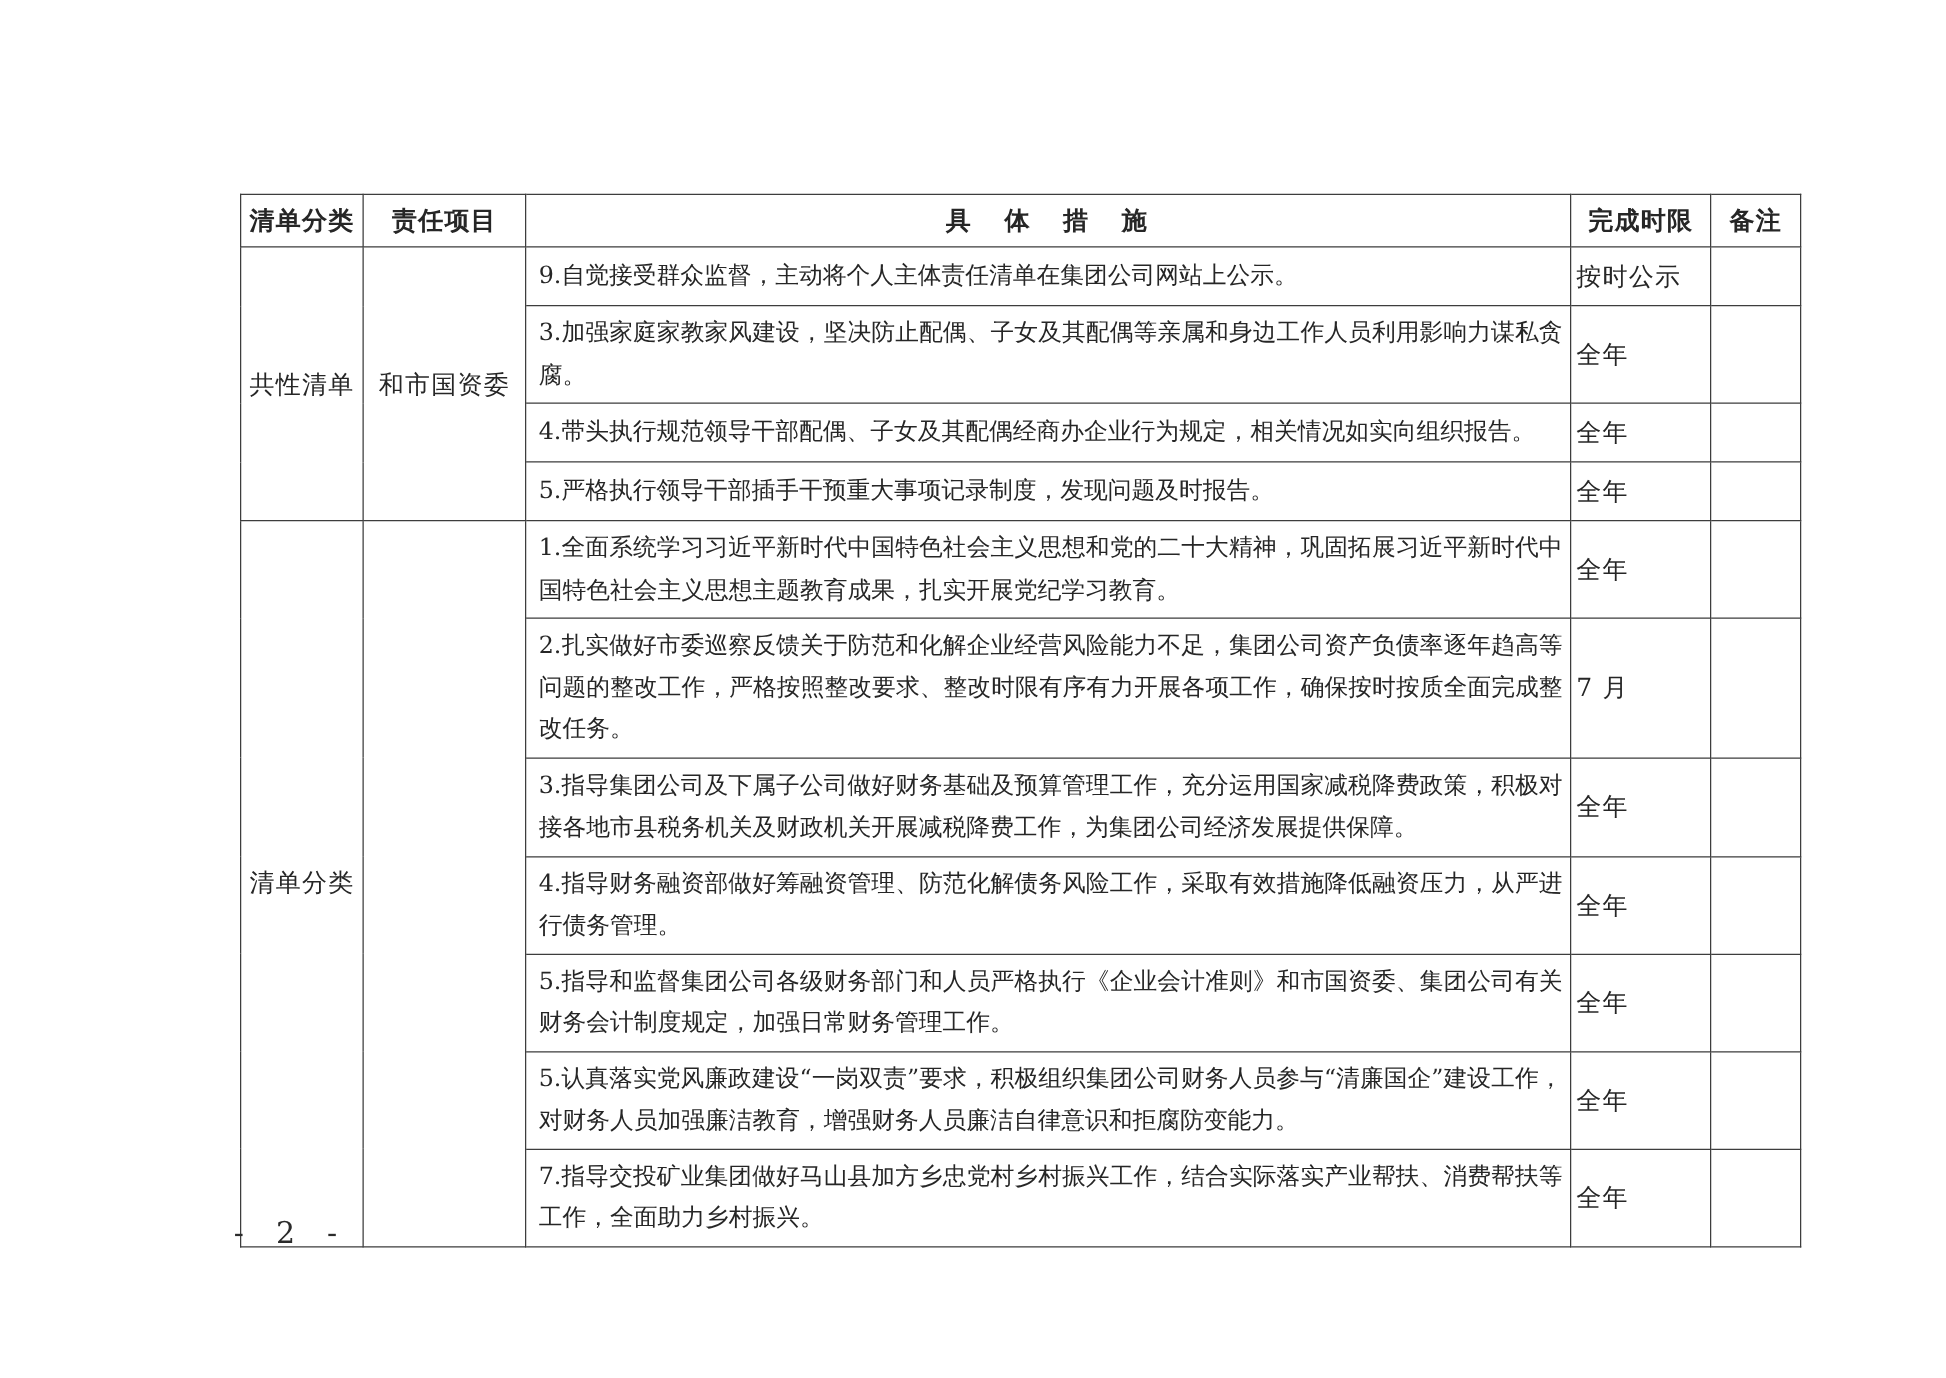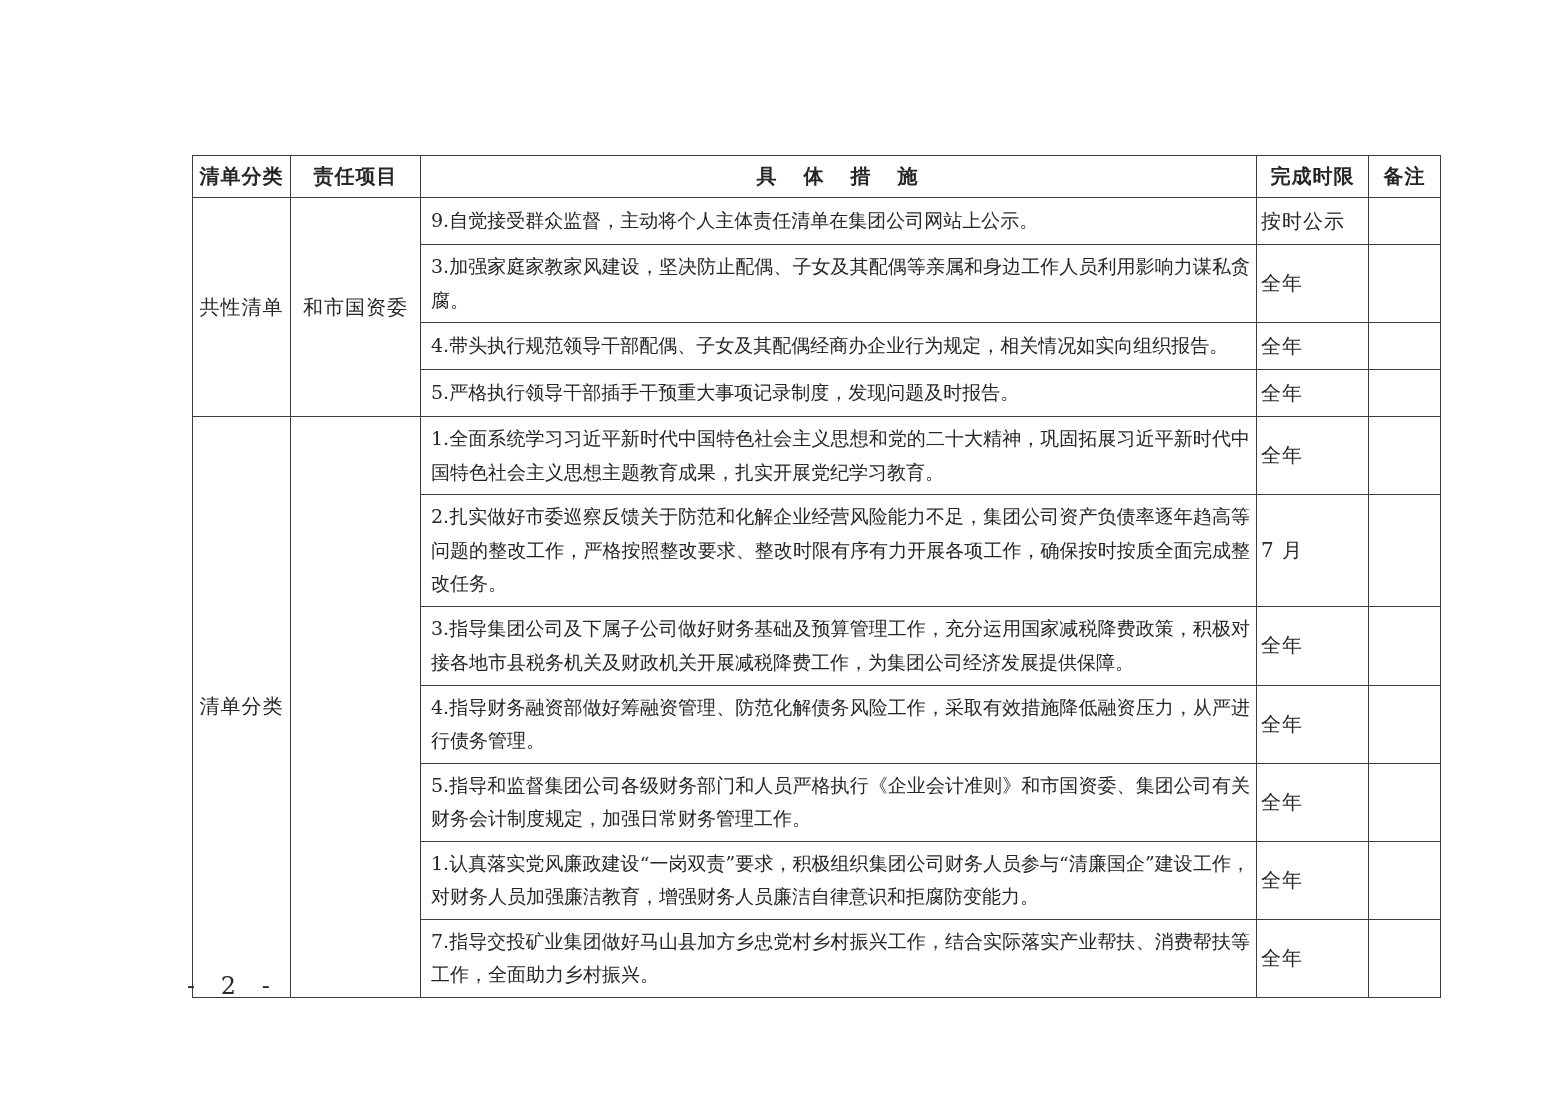--- a/index.html
+++ b/index.html
@@ -143,21 +143,21 @@
         <td class="measure-cell">4.指导财务融资部做好筹融资管理、防范化解债务风险工作，采取有效措施降低融资压力，从严进行债务管理。</td>
         <td class="deadline-cell">全年</td>
         <td class="remark-cell"></td>
       </tr>
       <tr style="height:66px">
         <td class="measure-cell">5.指导和监督集团公司各级财务部门和人员严格执行《企业会计准则》和市国资委、集团公司有关财务会计制度规定，加强日常财务管理工作。</td>
         <td class="deadline-cell">全年</td>
         <td class="remark-cell"></td>
       </tr>
       <tr style="height:65px">
-        <td class="measure-cell">1.认真落实党风廉政建设“一岗双责”要求，积极组织集团公司财务人员参与“清廉国企”建设工作，对财务人员加强廉洁教育，增强财务人员廉洁自律意识和拒腐防变能力。</td>
+        <td class="measure-cell">5.认真落实党风廉政建设“一岗双责”要求，积极组织集团公司财务人员参与“清廉国企”建设工作，对财务人员加强廉洁教育，增强财务人员廉洁自律意识和拒腐防变能力。</td>
         <td class="deadline-cell">全年</td>
         <td class="remark-cell"></td>
       </tr>
       <tr style="height:67px">
         <td class="measure-cell">7.指导交投矿业集团做好马山县加方乡忠党村乡村振兴工作，结合实际落实产业帮扶、消费帮扶等工作，全面助力乡村振兴。</td>
         <td class="deadline-cell">全年</td>
         <td class="remark-cell"></td>
       </tr>
     </tbody>
   </table>

